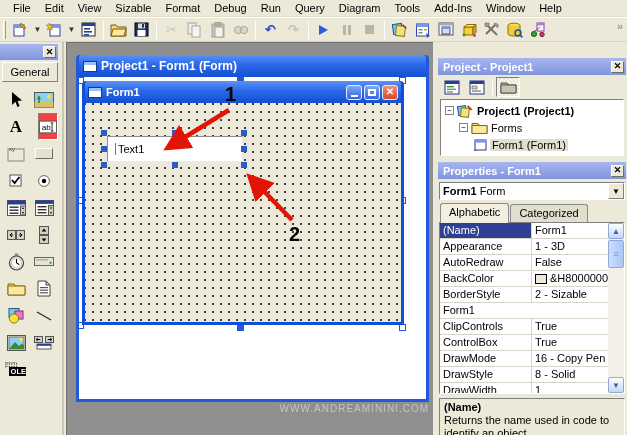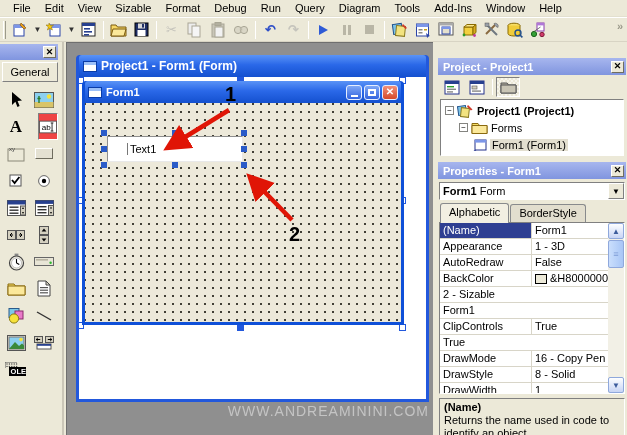--- a/index.html
+++ b/index.html
@@ -50,21 +50,21 @@
     background:#ECE9D8; display:flex; align-items:center; justify-content:center; }
   #tbx-grid { position:absolute; left:2px; top:44px; width:58px;
     display:grid; grid-template-columns:28px 28px; grid-auto-rows:27px; }
   .tcell { display:flex; align-items:center; justify-content:center; }
   .tcell.sel { background:#ef4444; border:1px solid; border-color:#808080 #fff #fff #808080;margin-left:8px; }
 
   
   #mdi { position:absolute; left:66px; top:42px; width:367px; height:393px;
     background:#8F8F8F; border-left:1px solid #6F6F6F; border-top:1px solid #6F6F6F; }
   #watermark { position:absolute; right:4px; top:360px; color:#C4C4C4;
-    font-size:14px; letter-spacing:1px; }
+    font-size:10px; letter-spacing:1px; }
 
   
   #child { position:absolute; left:9px; top:12px; width:353px; height:347px;
     background:#2258DC; border-radius:4px 4px 0 0; padding:3px; padding-top:0; }
   #child-title { height:22px; display:flex; align-items:center; gap:4px; padding:0 4px;
     color:#fff; font-weight:bold; font-size:12px;
     background:linear-gradient(#5A93F6 0%,#2A68E8 45%,#1450CF 100%); border-radius:3px 3px 0 0; }
   #child-client { position:relative; width:347px; height:322px; background:#FFFFFF; overflow:hidden; }
 
   
@@ -87,21 +87,21 @@
   .minglyph { width:7px; height:2px; background:#fff; margin-top:7px; }
   .maxglyph { width:8px; height:7px; border:2px solid #fff; border-top-width:2px; }
   .xglyph { font-size:10px; font-weight:bold; line-height:1; }
   #form-client { position:relative; width:316px; height:219px; background:#EDE9DA;
     background-image:radial-gradient(#3C3A30 0.7px, transparent 0.9px);
     background-size:8px 8px; background-position:4px 5px; }
 
   
   #textbox { position:absolute; left:22px; top:33px; width:136px; height:26px;
     background:#fff; border:1px solid; border-color:#8E8E8E #E8E8E8 #E8E8E8 #8E8E8E;
-    display:flex; align-items:center; padding-left:19px; font-size:11px; }
+    display:flex; align-items:center; padding-left:7px; font-size:11px; }
   #textbox .inner { border-left:1px solid #777; padding-left:2px; }
   .thandle { position:absolute; width:6px; height:6px; background:#2A5BC8; }
 
   
   #anno-svg { position:absolute; left:0; top:0; width:347px; height:322px; pointer-events:none; }
   .anno-label { position:absolute; font-size:20px; font-weight:bold; color:#000; pointer-events:none; }
 
   
   #dock { position:absolute; left:437px; top:56px; width:190px; height:393px; background:#ECE9D8; }
   .panel-title { height:17px; display:flex; align-items:center; padding:0 2px 0 5px;
@@ -651,21 +651,21 @@
       <span>Properties - Form1</span>
       <span class="xbtn">✕</span>
     </div>
     <div id="obj-combo">
       <span class="bold">Form1</span>
       <span style="white-space:pre"> Form</span>
       <span class="drop">▼</span>
     </div>
     <div id="prop-tabs">
       <span class="tab active">Alphabetic</span>
-      <span class="tab">BorderStyle</span>
+      <span class="tab">Categorized</span>
     </div>
     <div id="prop-grid">
       <div class="prow sel">
         <span class="pname">(Name)</span>
         <span class="pval">
             <span>Form1</span>
           </span>
       </div>
       <div class="prow">
         <span class="pname">Appearance</span>
@@ -680,36 +680,38 @@
           </span>
       </div>
       <div class="prow">
         <span class="pname">BackColor</span>
         <span class="pval">
             <span class="swatch"></span>
             <span>&amp;H8000000F</span>
           </span>
       </div>
       <div class="prow">
+        <span class="pname">BorderStyle</span>
         <span class="pval">
             <span>2 - Sizable</span>
           </span>
       </div>
       <div class="prow">
         <span class="pval">
             <span>Form1</span>
           </span>
       </div>
       <div class="prow">
         <span class="pname">ClipControls</span>
         <span class="pval">
             <span>True</span>
           </span>
       </div>
       <div class="prow">
+        <span class="pname">ControlBox</span>
         <span class="pval">
             <span>True</span>
           </span>
       </div>
       <div class="prow">
         <span class="pname">DrawMode</span>
         <span class="pval">
             <span>16 - Copy Pen</span>
           </span>
       </div>

